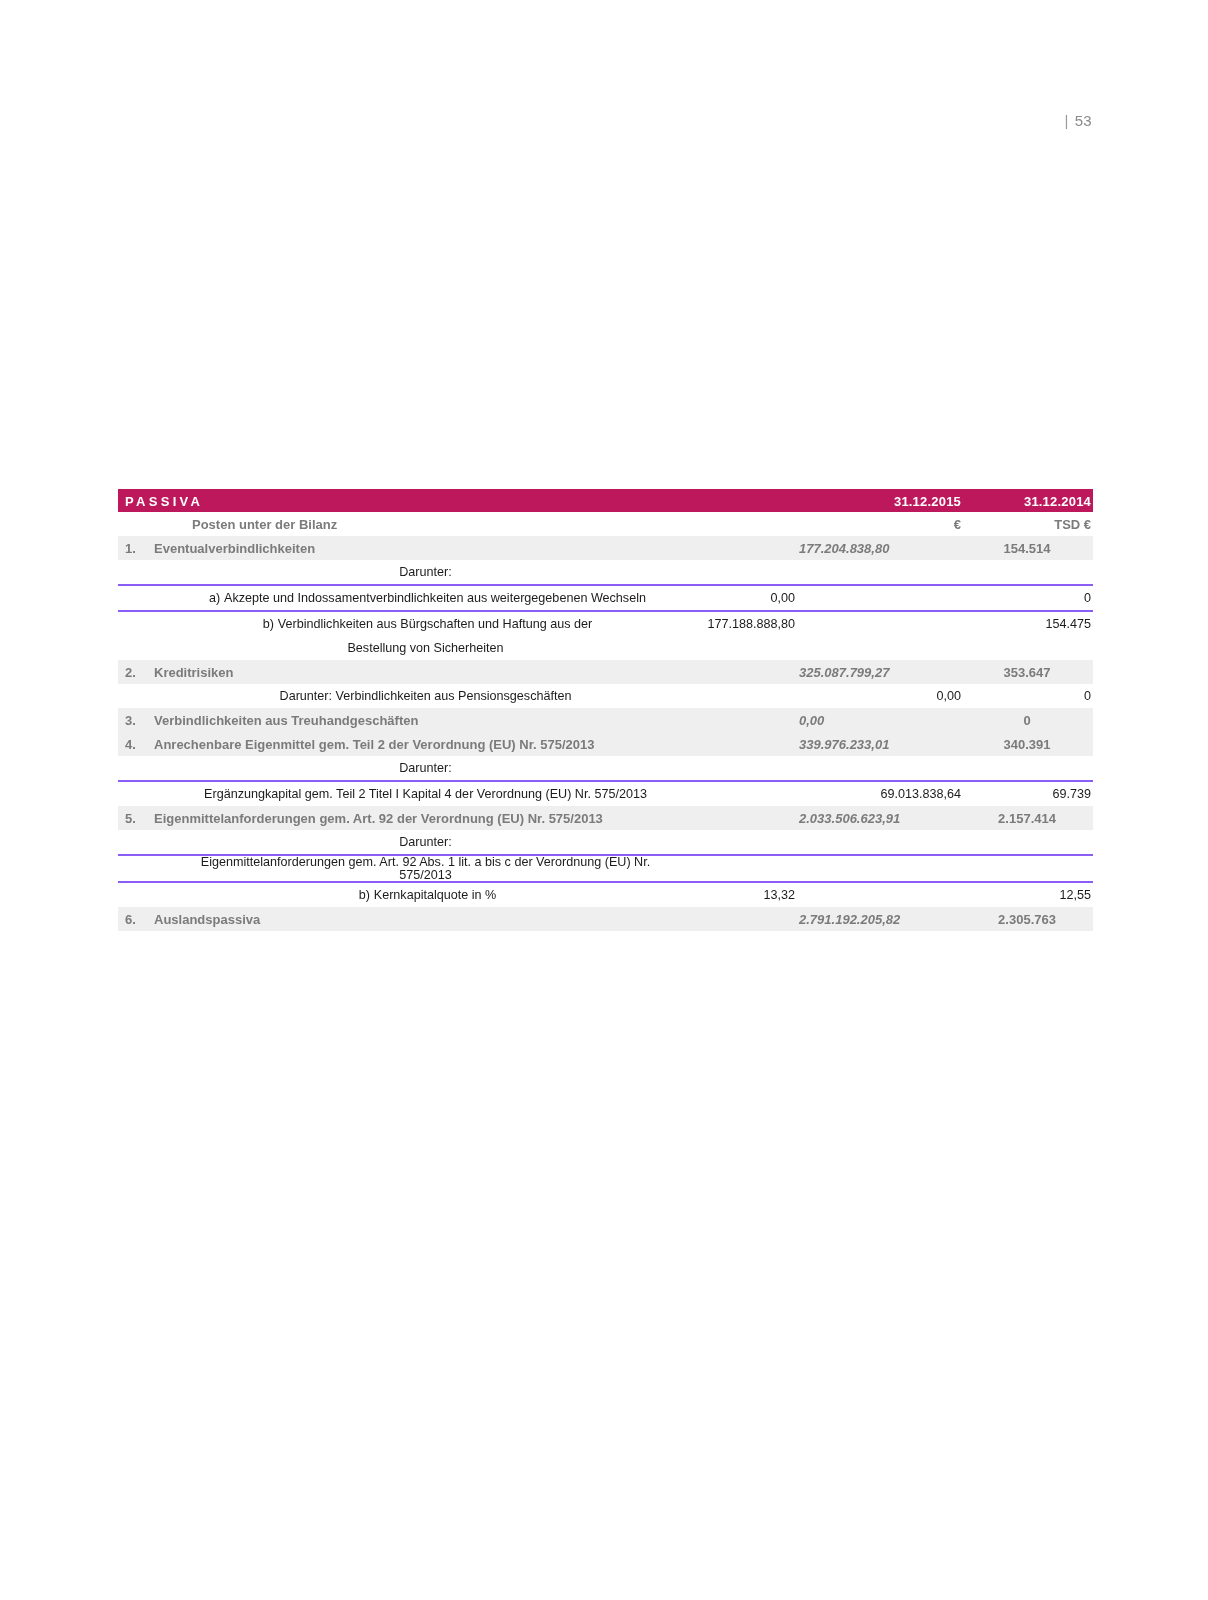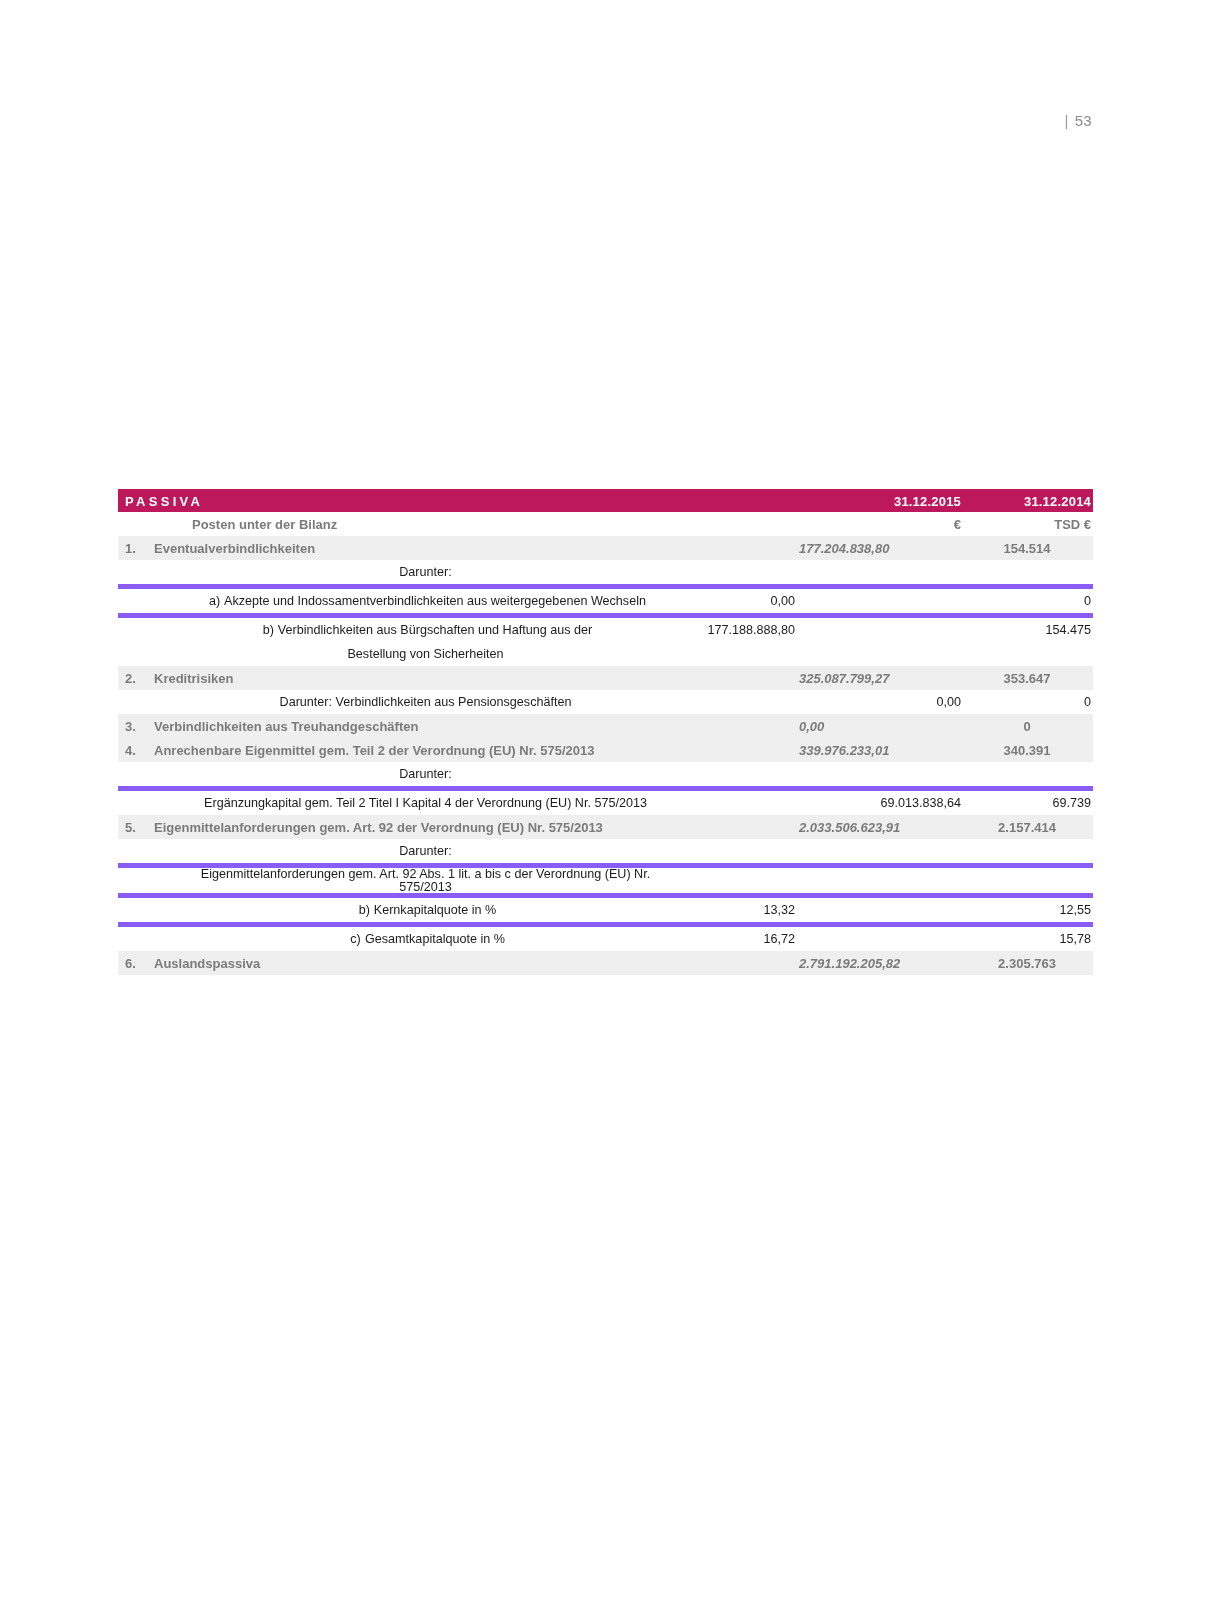--- a/index.html
+++ b/index.html
@@ -122,21 +122,21 @@
   
   .enum-label {
     display: block;
     padding-left: 12px;
     text-indent: -12px;
   }
   .enum-label .mk { display: inline-block; width: 19px; text-indent: 0; }
 
   
   tr.ruled td {
-    border-top: 5px solid #8b5cf6;
+    border-top: 2px solid #8b5cf6;
   }
 </style>
 </head>
 <body>
 
 <div class="page-marker"><span class="bar">|</span><span>53</span></div>
 
 <div class="table-wrap">
   <table class="fin">
     <colgroup>
@@ -264,29 +264,20 @@
         </tr>
         <tr class="detail-row ruled">
           <td class="t-num"></td>
           <td class="t-label">
             <span class="enum-label"><span class="mk">b)</span><span>Kernkapitalquote in %</span></span>
           </td>
           <td class="t-inner">13,32</td>
           <td class="t-v1"></td>
           <td class="t-v2">12,55</td>
         </tr>
-        <tr class="detail-row ruled">
-          <td class="t-num"></td>
-          <td class="t-label">
-            <span class="enum-label"><span class="mk">c)</span><span>Gesamtkapitalquote in %</span></span>
-          </td>
-          <td class="t-inner">16,72</td>
-          <td class="t-v1"></td>
-          <td class="t-v2">15,78</td>
-        </tr>
         <tr class="main-row">
           <td class="t-num">6.</td>
           <td class="t-label">Auslandspassiva</td>
           <td class="t-inner"></td>
           <td class="t-v1">2.791.192.205,82</td>
           <td class="t-v2">2.305.763</td>
         </tr>
       </tbody>
   </table>
 </div>

